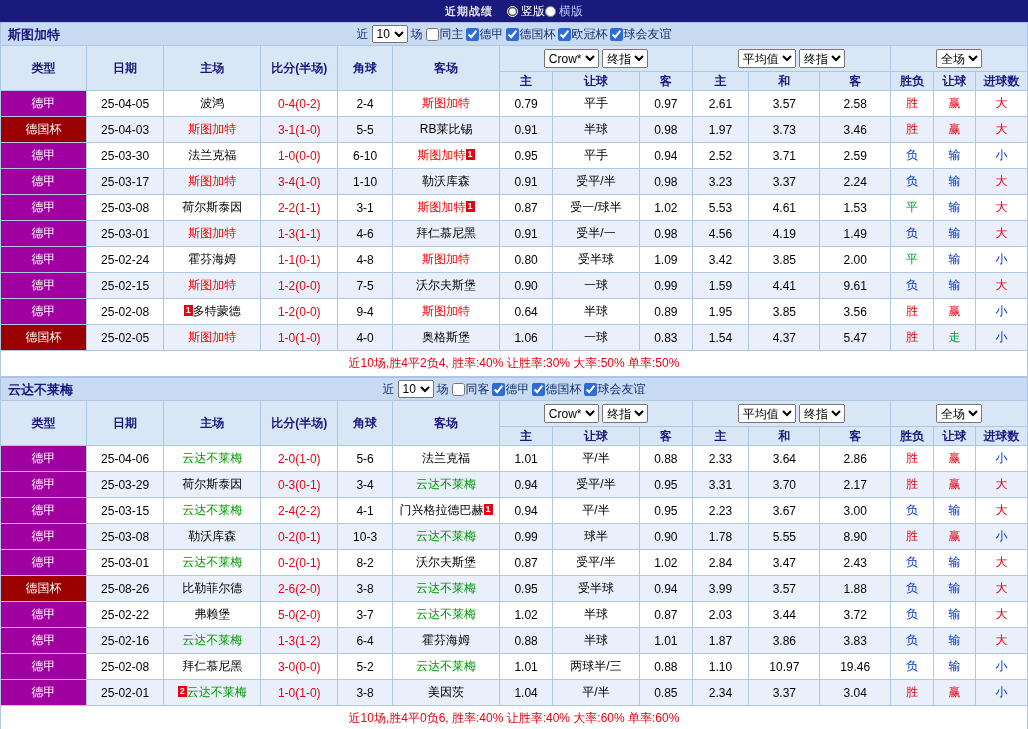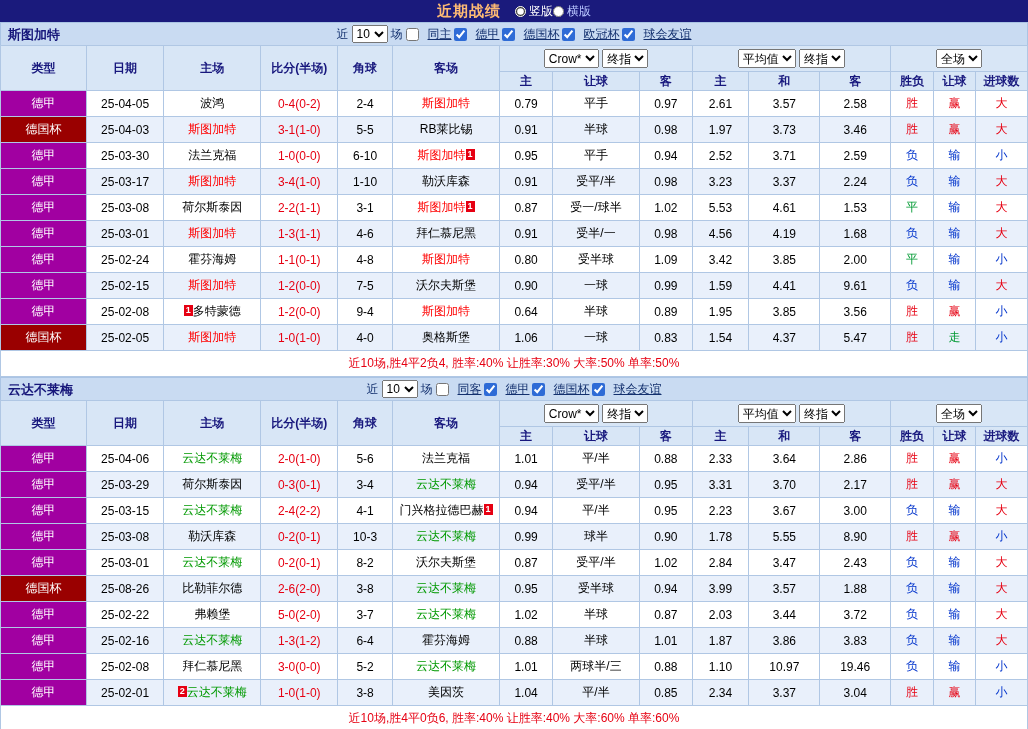--- a/index.html
+++ b/index.html
@@ -1,31 +1,31 @@
 <!DOCTYPE html>
 <html><head>
 <meta charset="utf-8">
 <style>
   * { box-sizing: border-box; margin: 0; padding: 0; }
   html, body { background: #fff; }
   body { width: 1028px; font-family: "Liberation Sans", "DejaVu Sans", sans-serif; font-size: 12px; color: #000; }
 
   .topbar { height: 22px; background: #1a1a7c; display: flex; align-items: center; justify-content: center; gap: 14px; }
-  .topbar .title { color: #fdba74; font-weight: bold; font-size: 15px; letter-spacing: 1px; }
+  .topbar .title { color: #e5e5e5; font-weight: bold; font-size: 11px; letter-spacing: 1px; }
   .topbar label { display: inline-flex; align-items: center; gap: 3px; cursor: pointer; }
   .topbar input[type=radio] { width: 11px; height: 11px; accent-color: #ffffff; }
   .radio-label { color: #b9c6ff; font-size: 12px; }
   .radio-label.sel { color: #ffffff; }
 
   .section-bar { height: 23px; background: #c9dbf2; border: 1px solid #aac4e4; border-bottom: none; display: flex; align-items: center; position: relative; }
   .team-name { position: absolute; left: 7px; top: 0; line-height: 23px; font-weight: bold; font-size: 13px; color: #16167a; }
   .filters { margin: 0 auto; display: flex; align-items: center; gap: 3px; color: #13306e; }
   .filters select { font-size: 12px; height: 18px; }
   .cb-wrap { display: inline-flex; align-items: center; gap: 2px; }
-  .cb-wrap label { display: inline-flex; align-items: center; gap: 9px; cursor: pointer; color: #13306e; text-decoration: underline; }
+  .cb-wrap label { display: inline-flex; align-items: center; gap: 1px; cursor: pointer; color: #13306e; }
   .cb-wrap input[type=checkbox] { width: 13px; height: 13px; accent-color: #2e6bd6; }
 
   table { width: 1028px; table-layout: fixed; border-collapse: collapse; }
   th, td { border: 1px solid #b0c7e4; text-align: center; overflow: hidden; white-space: nowrap; padding: 0 1px; }
   thead th { background: #d8e6f6; color: #17177d; font-weight: bold; height: 26px; }
   thead tr.subhead th { height: 19px; }
   thead select { font-size: 12px; height: 19px; max-width: 96%; }
   tbody td { height: 26px; background: #fff; }
   tbody tr:nth-child(even) td { background: #e9f0fb; }
   td.league { color: #fff; }
@@ -219,21 +219,21 @@
           <td>25-03-01</td>
           <td><span style="color: rgb(255, 0, 0);">斯图加特</span></td>
           <td class="score">1-3(1-1)</td>
           <td>4-6</td>
           <td><span>拜仁慕尼黑</span></td>
           <td>0.91</td>
           <td>受半/一</td>
           <td>0.98</td>
           <td>4.56</td>
           <td>4.19</td>
-          <td>1.68</td>
+          <td>1.49</td>
           <td style="color: rgb(0, 51, 204);">负</td>
           <td style="color: rgb(0, 51, 204);">输</td>
           <td style="color: rgb(230, 0, 18);">大</td>
         </tr>
         <tr>
           <td class="league" style="background: rgb(161, 0, 161);">德甲</td>
           <td>25-02-24</td>
           <td><span>霍芬海姆</span></td>
           <td class="score">1-1(0-1)</td>
           <td>4-8</td>

